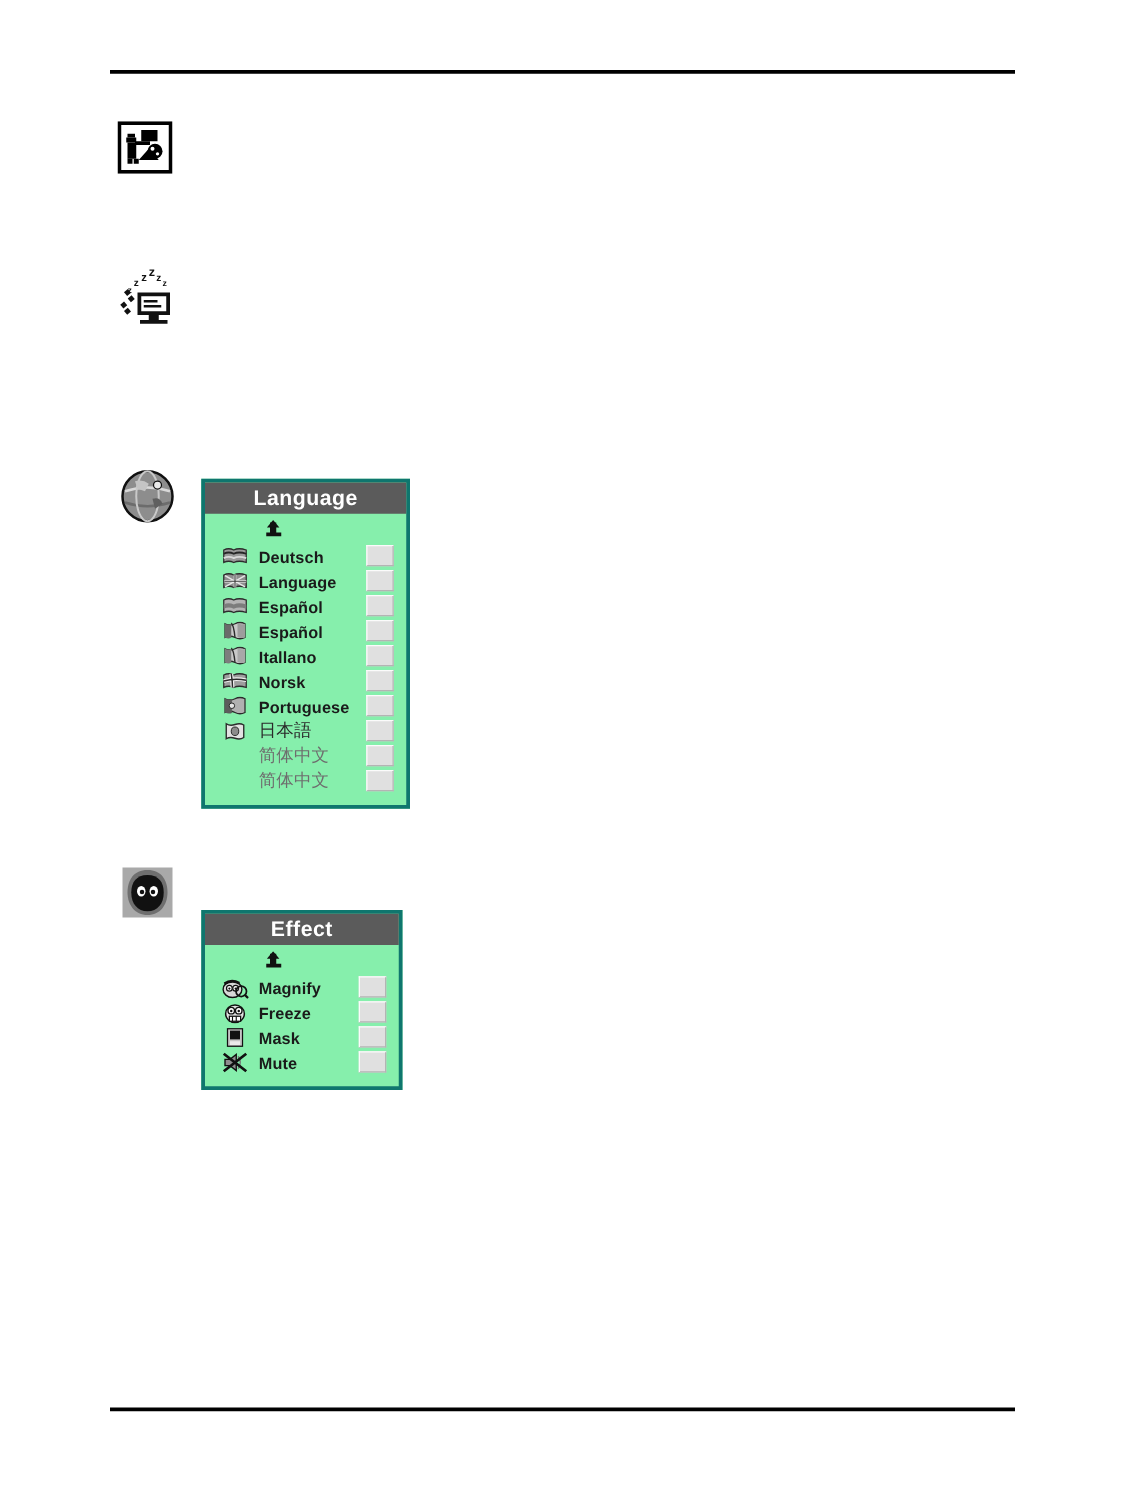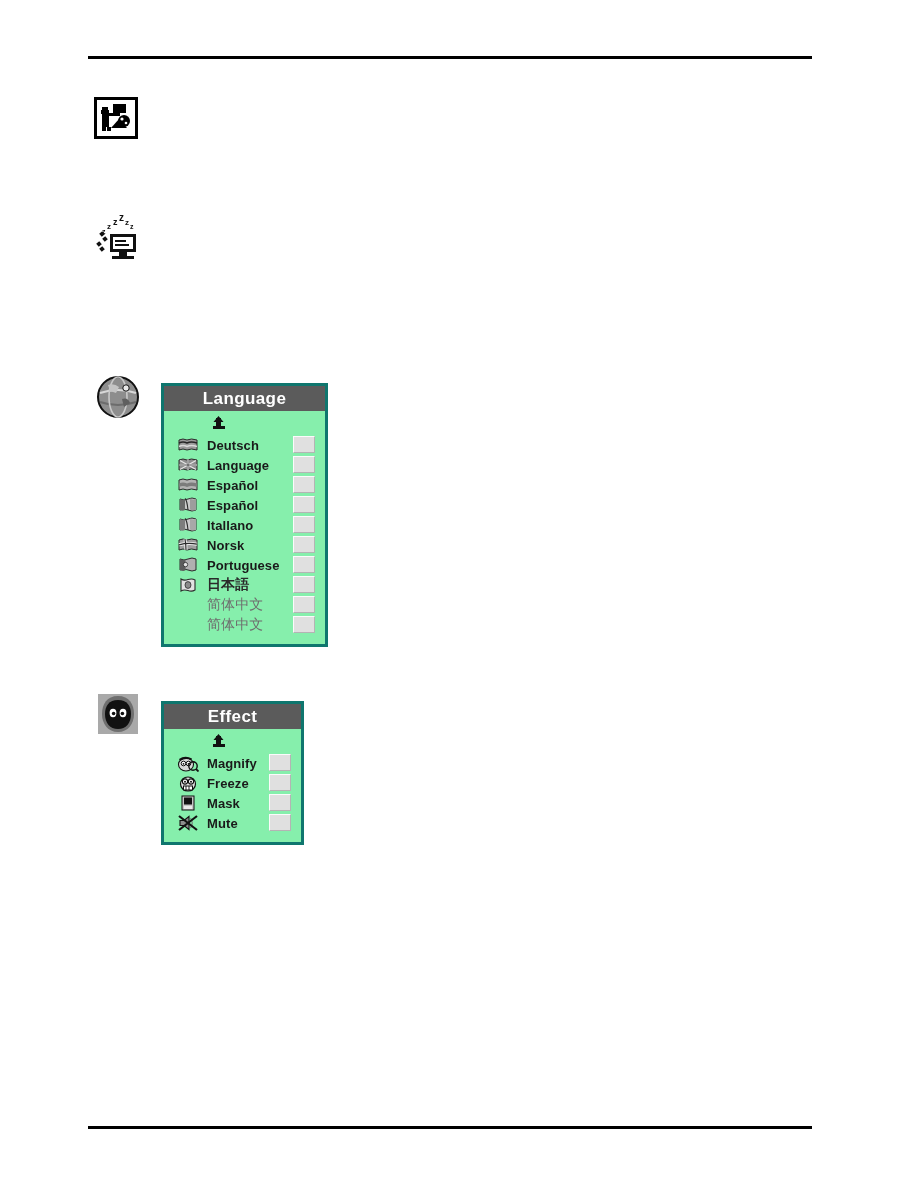--- a/index.html
+++ b/index.html
@@ -87,21 +87,21 @@
   .row-icon svg { display: block; }
   .row-label {
     margin-left: 6px;
     font-size: 13px;
     font-weight: bold;
     color: #1a1a1a;
     white-space: nowrap;
     letter-spacing: 0.1px;
   }
   .row-label.cjk {
-    font-weight: bold;
+    font-weight: normal;
     font-size: 14px;
     color: #2a2a2a;
   }
   .row-label.dim {
     color: #6e6e6e;
     font-weight: normal;
   }
   .row-box {
     position: absolute;
     right: 7px;
@@ -315,21 +315,21 @@
     <rect x="2" y="2" width="40" height="40" fill="#a9a9a9"></rect>
     <path d="M22 4 C33 4 38 12 38 22 C38 32 32 40 22 40 C12 40 6 32 6 22 C6 12 11 4 22 4 Z" fill="#6f6f6f"></path>
     <path d="M22 8 C31 8 35 14 35 22 C35 31 30 37 22 37 C14 37 9 31 9 22 C9 14 13 8 22 8 Z" fill="#111"></path>
     <ellipse cx="17" cy="21" rx="3.4" ry="4.2" fill="#fff"></ellipse>
     <ellipse cx="27" cy="21" rx="3.4" ry="4.2" fill="#fff"></ellipse>
     <circle cx="17.6" cy="21.5" r="1.8" fill="#111"></circle>
     <circle cx="26.4" cy="21.5" r="1.8" fill="#111"></circle>
   </svg>
 </div>
 
-<div class="osd" id="menu-effect" style="left:161px; top:701px; width:143px;">
+<div class="osd" id="menu-effect" style="left:161px; top:728px; width:161px;">
   <div class="osd-title">Effect</div>
   <div class="osd-body">
 
     <div class="osd-backrow">
       <span class="back-arrow">
         <svg width="20" height="17" viewBox="0 0 20 17">
           <path d="M7 2 L12 2 L12 10 L16 10 L16 13 L4 13 L4 10 L7 10 Z" fill="#111"></path>
           <polygon points="9.5,0 4.5,6 14.5,6" fill="#111"></polygon>
         </svg>
       </span>

